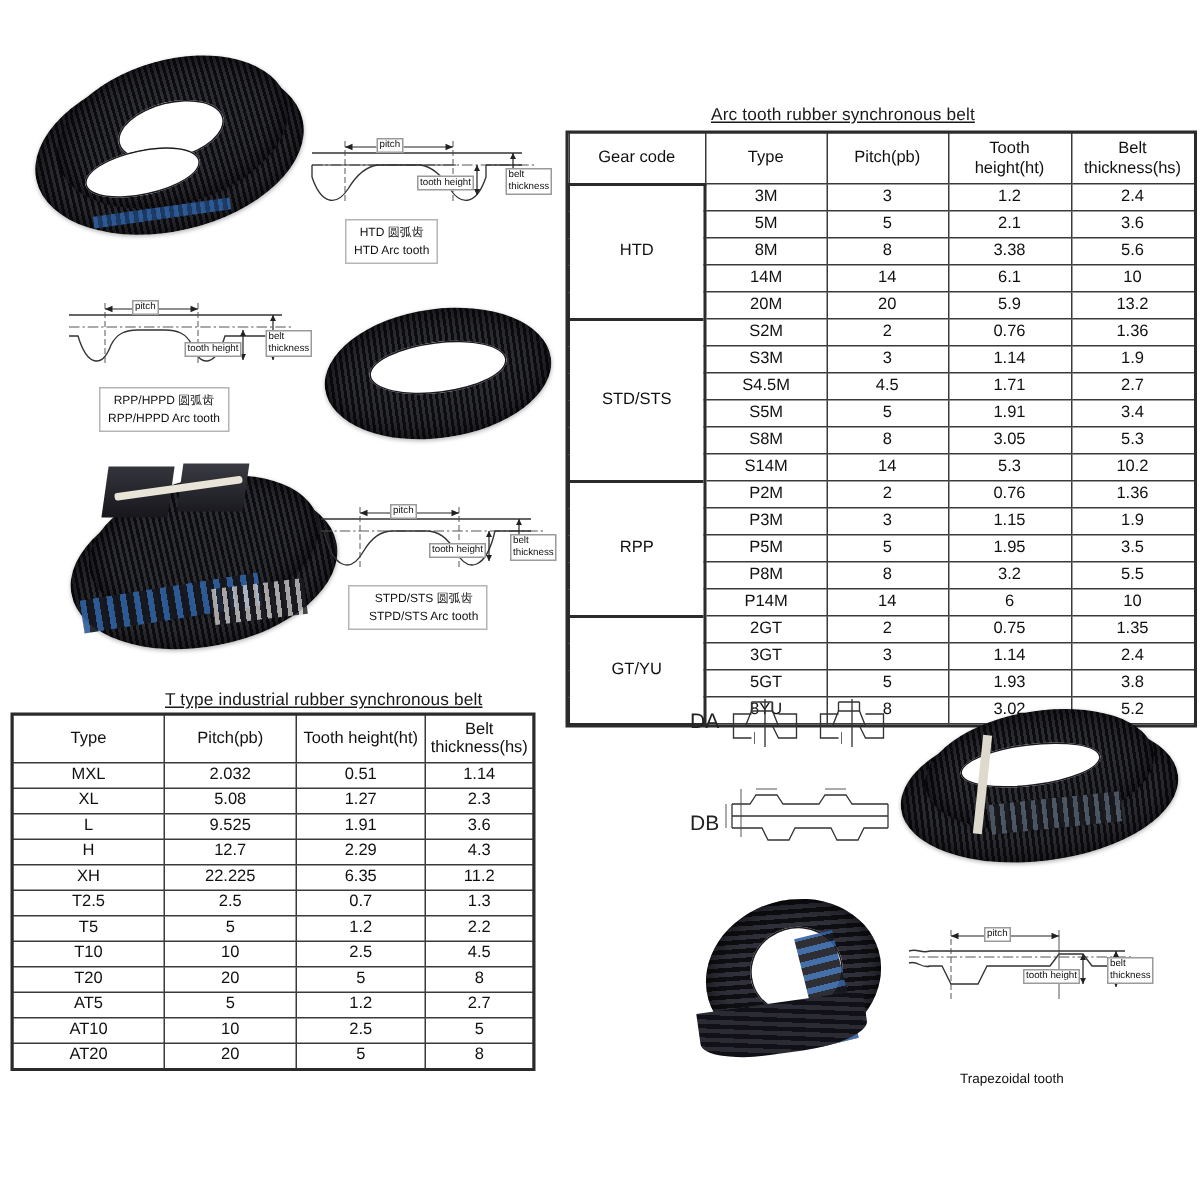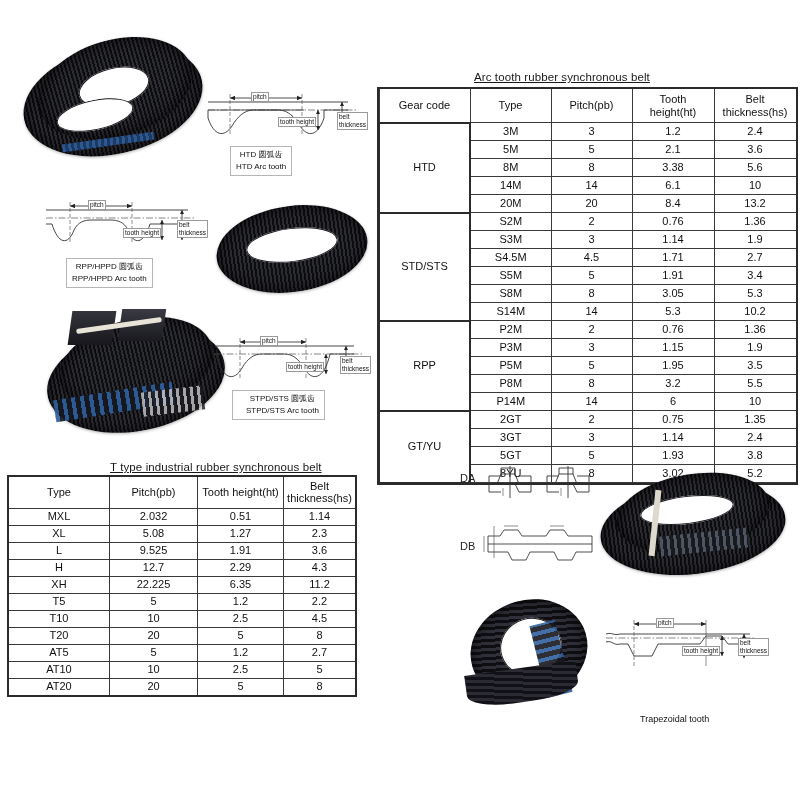--- a/index.html
+++ b/index.html
@@ -98,21 +98,21 @@
     line-height: 1.5;
   }
   .plain-caption {
     position: absolute;
     font-size: 9px;
     color: #111;
     white-space: nowrap;
   }
   .side-code {
     position: absolute;
-    font-size: 11px;
+    font-size: 14px;
     color: #222;
   }
 </style>
 </head>
 <body>
 
 <div id="page">
 
   <div class="photo" style="left:22px; top:38px; width:182px; height:130px;">
     <div class="belt-coil" style="position:absolute; left:0; top:8px; width:182px; height:108px; transform:rotate(-13deg);"></div>
@@ -265,21 +265,21 @@
       </tr>
       <tr>
         <td>14M</td>
         <td>14</td>
         <td>6.1</td>
         <td>10</td>
       </tr>
       <tr>
         <td>20M</td>
         <td>20</td>
-        <td>8.4</td>
+        <td>5.9</td>
         <td>13.2</td>
       </tr>
 
       <tr>
         <td class="grpcell grp-top" rowspan="6">STD/STS</td>
         <td>S2M</td>
         <td>2</td>
         <td>0.76</td>
         <td>1.36</td>
       </tr>
@@ -414,20 +414,26 @@
           <td>H</td>
           <td>12.7</td>
           <td>2.29</td>
           <td>4.3</td>
         </tr>
         <tr>
           <td>XH</td>
           <td>22.225</td>
           <td>6.35</td>
           <td>11.2</td>
+        </tr>
+        <tr>
+          <td>T2.5</td>
+          <td>2.5</td>
+          <td>0.7</td>
+          <td>1.3</td>
         </tr>
         <tr>
           <td>T5</td>
           <td>5</td>
           <td>1.2</td>
           <td>2.2</td>
         </tr>
         <tr>
           <td>T10</td>
           <td>10</td>

